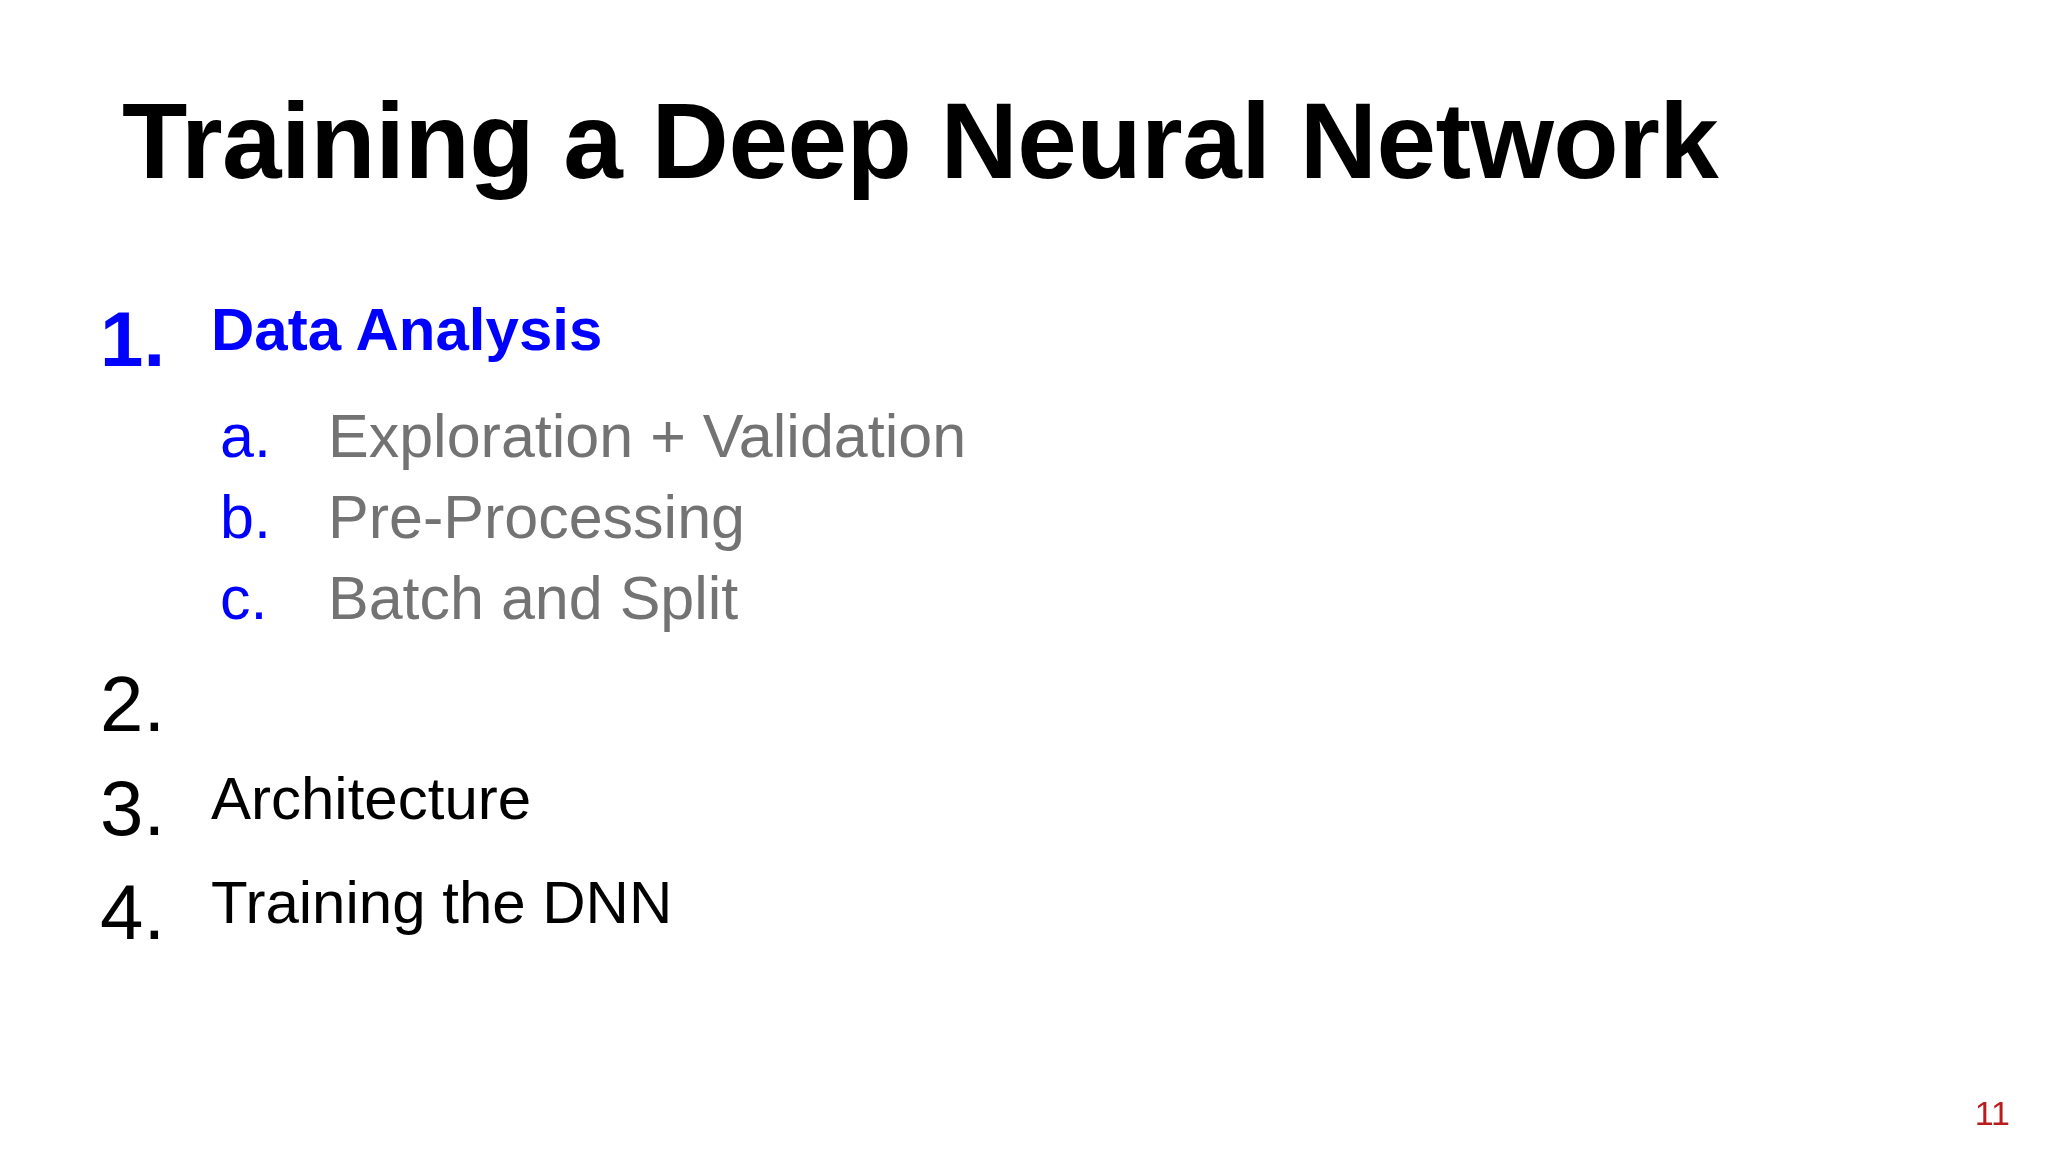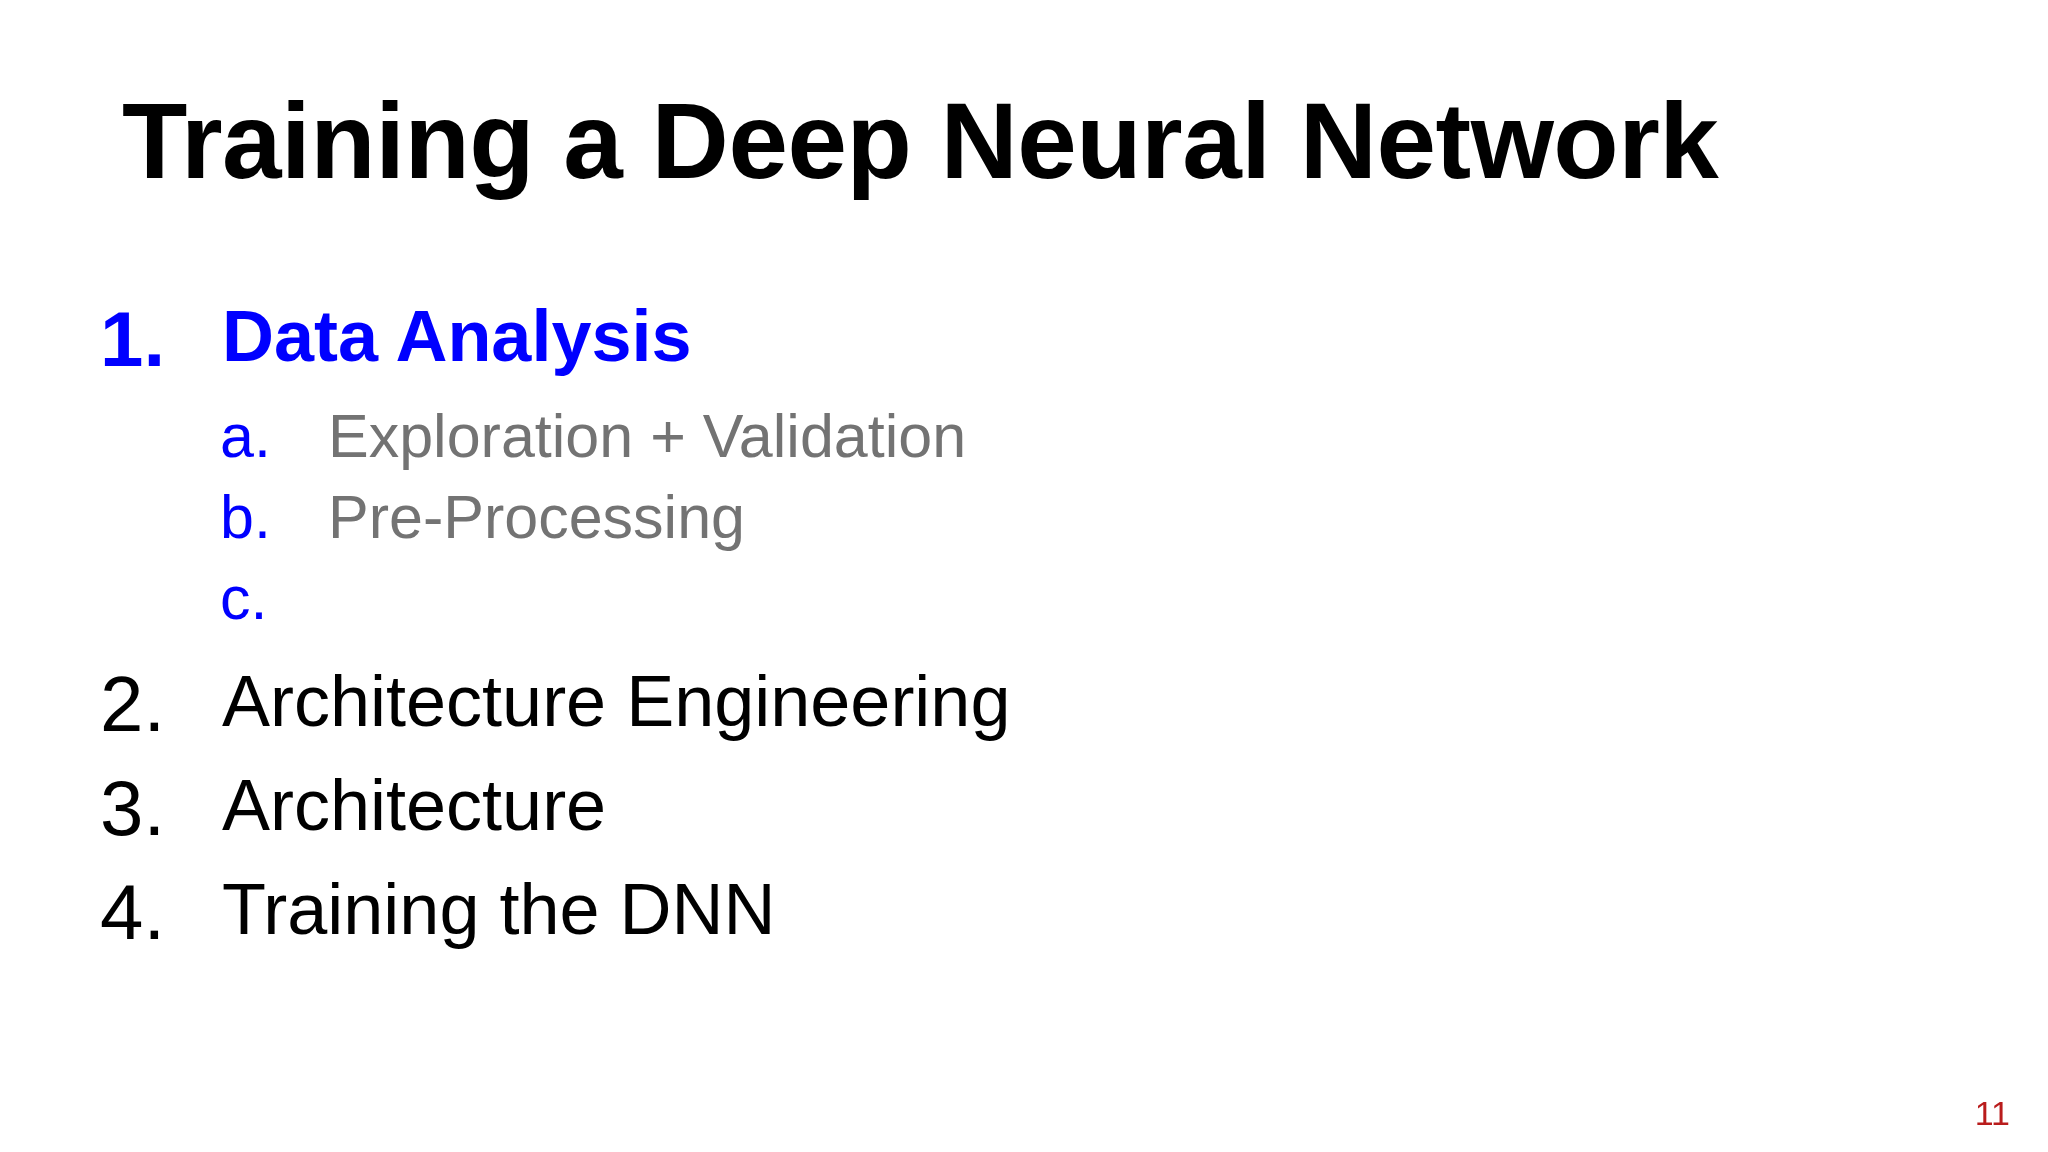--- a/index.html
+++ b/index.html
@@ -55,22 +55,22 @@
     position: absolute;
     left: 100px;
     width: 110px;
     font-size: 78px;
     line-height: 1.0;
     color: #000000;
     text-align: left;
   }
   .level1 .text {
     position: absolute;
-    left: 222px;
-    font-size: 72px;
+    left: 211px;
+    font-size: 60px;
     line-height: 1.0;
     color: #000000;
     white-space: nowrap;
     text-align: right;
   }
 
   .level1.accent .marker,
   .level1.accent .text {
     color: #0000ff;
     font-weight: bold;
@@ -134,25 +134,25 @@
       <span class="text">Exploration + Validation</span>
     </div>
 
     <div class="level2" id="row-b">
       <span class="marker">b.</span>
       <span class="text">Pre-Processing</span>
     </div>
 
     <div class="level2" id="row-c">
       <span class="marker">c.</span>
+      <span class="text">Batch and Split</span>
     </div>
 
     <div class="level1" id="row-2">
       <span class="marker">2.</span>
-      <span class="text">Architecture Engineering</span>
     </div>
 
     <div class="level1" id="row-3">
       <span class="marker">3.</span>
       <span class="text">Architecture</span>
     </div>
 
     <div class="level1" id="row-4">
       <span class="marker">4.</span>
       <span class="text">Training the DNN</span>

